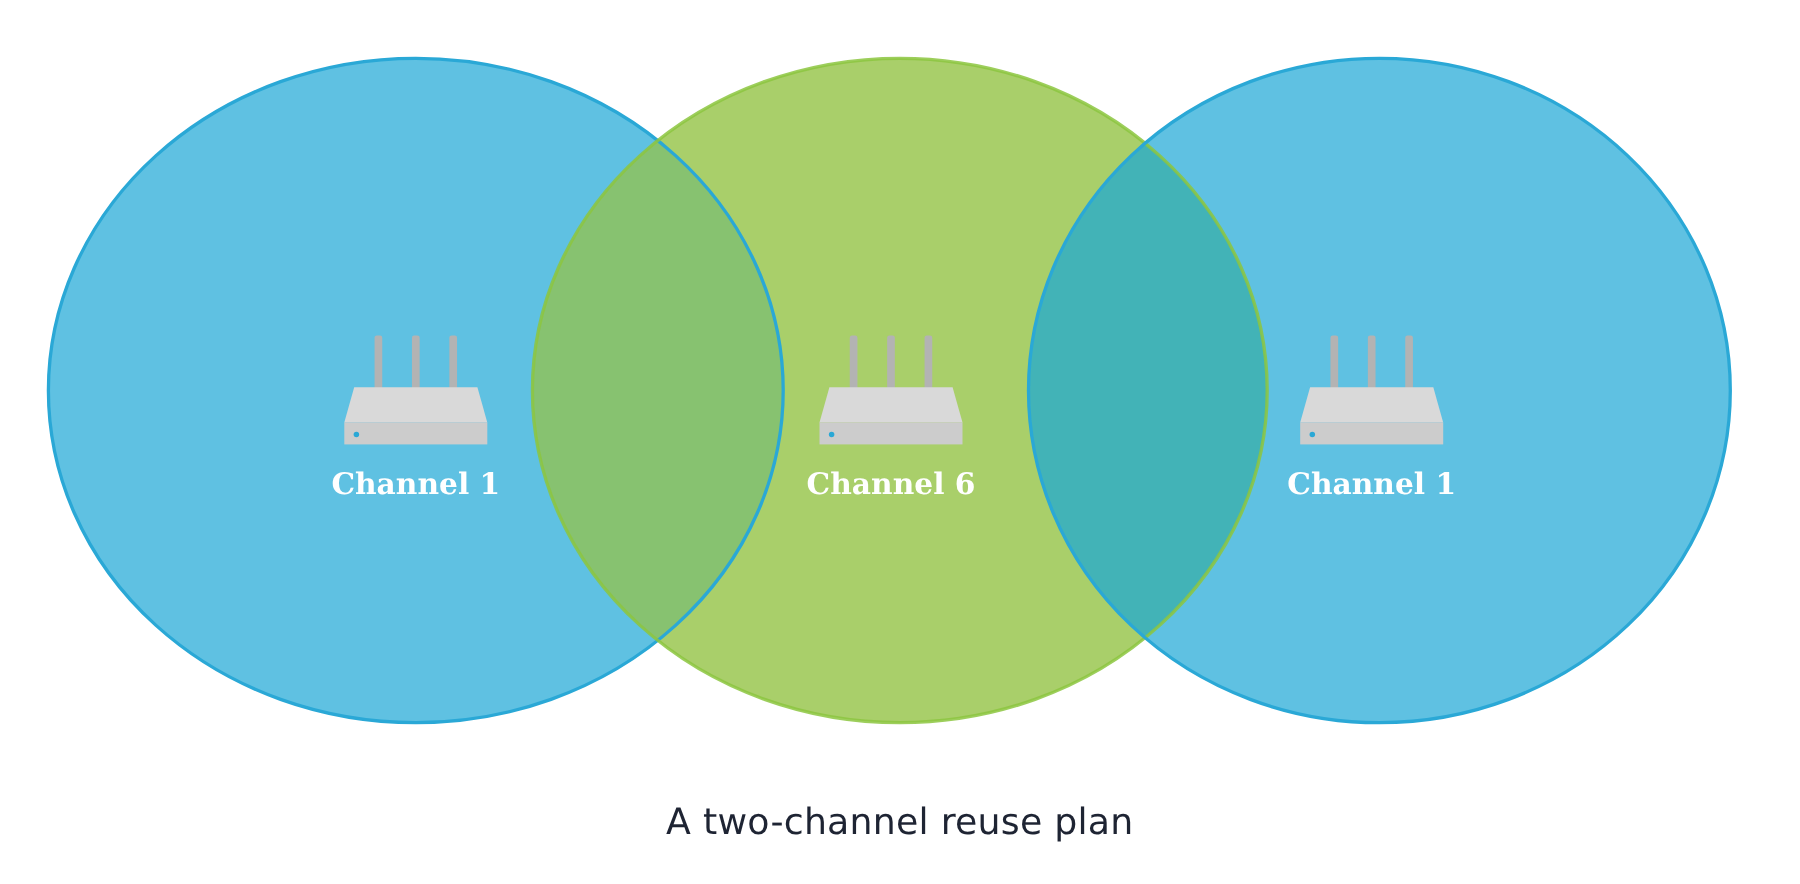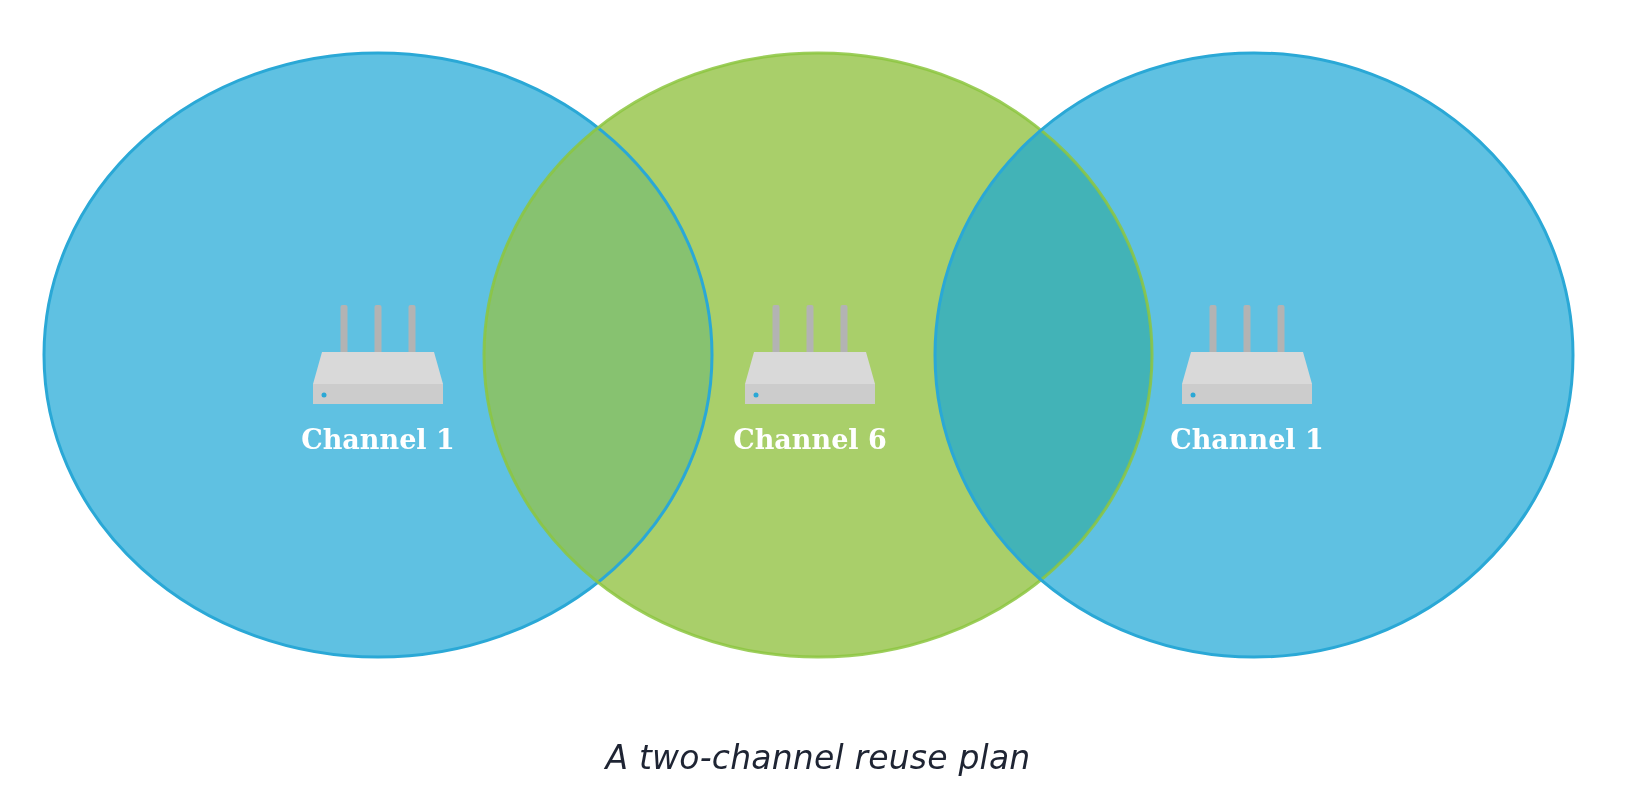--- a/index.html
+++ b/index.html
@@ -5,21 +5,21 @@
   html, body { margin: 0; padding: 0; background: #ffffff; }
   body { width: 1636px; height: 804px; position: relative; overflow: hidden; }
   #diagram { position: absolute; left: 0; top: 0; width: 1636px; height: 680px; }
   .cell-label {
     font-family: "DejaVu Serif", "Liberation Serif", serif;
     font-weight: bold; font-size: 27px; fill: #ffffff;
   }
   #caption {
     position: absolute; left: 0; top: 727px; width: 1636px; text-align: center;
     font-family: "DejaVu Sans", "Liberation Sans", sans-serif;
-    font-style: italic; font-size: 33px; color: #1e2433; letter-spacing: 0.2px; margin-top: 11px;
+    font-size: 33px; color: #1e2433; letter-spacing: 0.2px;
   }
 </style>
 </head>
 <body>
 
 <svg id="diagram" xmlns="http://www.w3.org/2000/svg" viewBox="0 0 1636 680">
   <defs>
     <clipPath id="clip-mid">
         <ellipse cx="818" cy="355" rx="334" ry="302"></ellipse>
       </clipPath>

